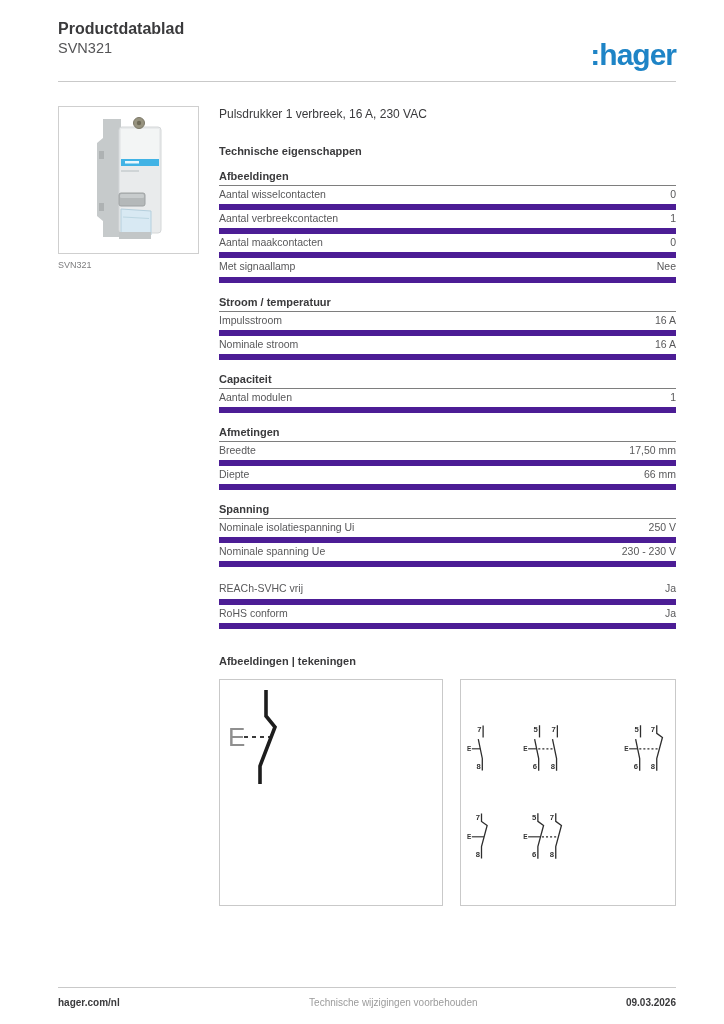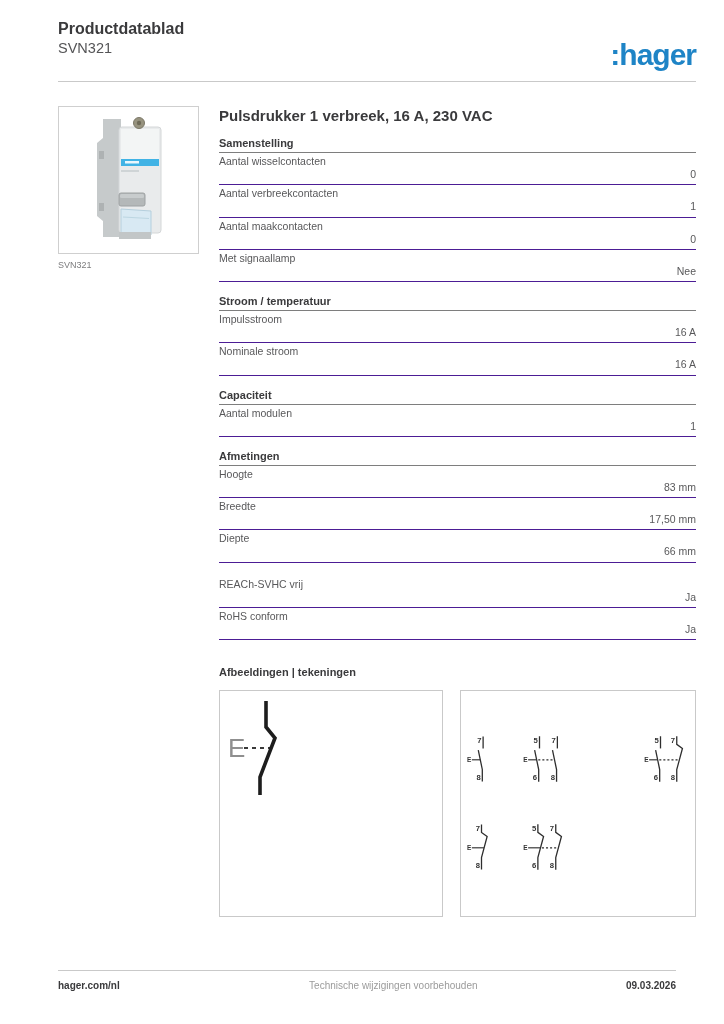--- a/index.html
+++ b/index.html
@@ -1,53 +1,53 @@
 <!DOCTYPE html>
 <html><head>
 <meta charset="utf-8">
 <style>
   html,body{margin:0;padding:0;background:#fff;}
   body{width:724px;height:1024px;position:relative;font-family:"Liberation Sans",sans-serif;
        -webkit-font-smoothing:antialiased;overflow:hidden;}
-  .page{position:absolute;inset:0;padding:20px 28px 0 58px;box-sizing:border-box;}
+  .page{position:absolute;inset:0;padding:20px 48px 0 58px;box-sizing:border-box;}
 
   
   .hdr{display:flex;justify-content:space-between;align-items:flex-start;}
   .hdr-title{font-size:16px;font-weight:bold;color:#3a3a3c;}
   .hdr-sub{font-size:14.5px;color:#545456;margin-top:2px;}
   .logo{font-size:30px;font-weight:bold;color:#1e84c6;letter-spacing:-1px;line-height:1;margin-top:20px;}
   .hdr-rule{border-top:1px solid #c9c9c9;margin-top:11px;}
 
   
   .main{display:flex;margin-top:24px;}
   .aside{width:141px;flex:none;margin-right:20px;}
   .photo-box{height:146px;border:1px solid #cfcfcf;background:#fff;overflow:hidden;}
   .photo-caption{font-size:9px;color:#7c7c7e;margin-top:6px;}
 
   .content{flex:1;min-width:0;}
-  .product-title{font-size:15px;font-weight:bold;color:#3a3a3c;margin:1px 0 0;}
+  .product-title{font-size:12px;font-weight:normal;color:#3a3a3c;margin:1px 0 0;}
   .tech-heading{font-size:11px;font-weight:bold;color:#3a3a3c;margin:24px 0 0;}
 
   .spec-section{margin-top:13px;}
   .spec-section-title{font-size:11px;font-weight:bold;color:#3a3a3c;padding-bottom:3px;
                       border-bottom:1px solid #7e7e7e;}
   .spec-row{display:flex;justify-content:space-between;font-size:10.5px;color:#58585a;
-            padding:2px 0 3px;border-bottom:1px solid #4c1d95;line-height:1.25;flex-direction:column;}
+            padding:2px 0 3px;border-bottom:6px solid #4c1d95;line-height:1.25;}
   .spec-label{text-align:left;}
   .spec-value{text-align:right;white-space:nowrap;padding-left:10px;}
 
   .drawings-heading{font-size:11px;font-weight:bold;color:#3a3a3c;margin:26px 0 8px;}
   .draw-row{display:flex;gap:17px;margin-top:12px;}
   .draw-box{border:1px solid #c9c9c9;background:#fff;height:227px;box-sizing:border-box;position:relative;}
   .draw-box.left{width:224px;flex:none;}
   .draw-box.right{flex:1;}
   .variant{position:absolute;}
 
   
-  .footer{position:absolute;left:58px;right:48px;bottom:33px;border-top:1px solid #c9c9c9;
+  .footer{position:absolute;left:58px;right:48px;bottom:16px;border-top:1px solid #c9c9c9;
           padding-top:9px;display:flex;justify-content:space-between;align-items:baseline;font-size:10px;}
   .footer .f-left,.footer .f-right{font-weight:bold;color:#3a3a3c;}
   .footer .f-center{color:#9b9b9b;margin-left:41px;}
 </style>
 </head>
 <body>
 
 <div class="page">
 
   <div class="hdr">
@@ -82,24 +82,25 @@
             <line x1="64" y1="110" x2="90" y2="111.5" stroke="#bcd6e2" stroke-width="1"></line>
             <rect x="60" y="125" width="32" height="7" fill="#c2c6c7"></rect>
           </g>
         </svg>
       </div>
       <div class="photo-caption">SVN321</div>
     </div>
 
     <div class="content">
       <div class="product-title">Pulsdrukker 1 verbreek, 16 A, 230 VAC</div>
+      <div class="tech-heading">Technische eigenschappen</div>
 
       <div id="sections">
           <div class="spec-section">
-            <div class="spec-section-title">Samenstelling</div>
+            <div class="spec-section-title">Afbeeldingen</div>
             <div class="spec-row">
               <span class="spec-label">Aantal wisselcontacten</span>
               <span class="spec-value">0</span>
             </div>
             <div class="spec-row">
               <span class="spec-label">Aantal verbreekcontacten</span>
               <span class="spec-value">1</span>
             </div>
             <div class="spec-row">
               <span class="spec-label">Aantal maakcontacten</span>
@@ -124,30 +125,37 @@
           <div class="spec-section">
             <div class="spec-section-title">Capaciteit</div>
             <div class="spec-row">
               <span class="spec-label">Aantal modulen</span>
               <span class="spec-value">1</span>
             </div>
           </div>
           <div class="spec-section">
             <div class="spec-section-title">Afmetingen</div>
             <div class="spec-row">
-              <span class="spec-label">Hoogte</span>
-              <span class="spec-value">83 mm</span>
-            </div>
-            <div class="spec-row">
               <span class="spec-label">Breedte</span>
               <span class="spec-value">17,50 mm</span>
             </div>
             <div class="spec-row">
               <span class="spec-label">Diepte</span>
               <span class="spec-value">66 mm</span>
+            </div>
+          </div>
+          <div class="spec-section">
+            <div class="spec-section-title">Spanning</div>
+            <div class="spec-row">
+              <span class="spec-label">Nominale isolatiespanning Ui</span>
+              <span class="spec-value">250 V</span>
+            </div>
+            <div class="spec-row">
+              <span class="spec-label">Nominale spanning Ue</span>
+              <span class="spec-value">230 - 230 V</span>
             </div>
           </div>
           <div class="spec-section">
             <div class="spec-row">
               <span class="spec-label">REACh-SVHC vrij</span>
               <span class="spec-value">Ja</span>
             </div>
             <div class="spec-row">
               <span class="spec-label">RoHS conform</span>
               <span class="spec-value">Ja</span>

